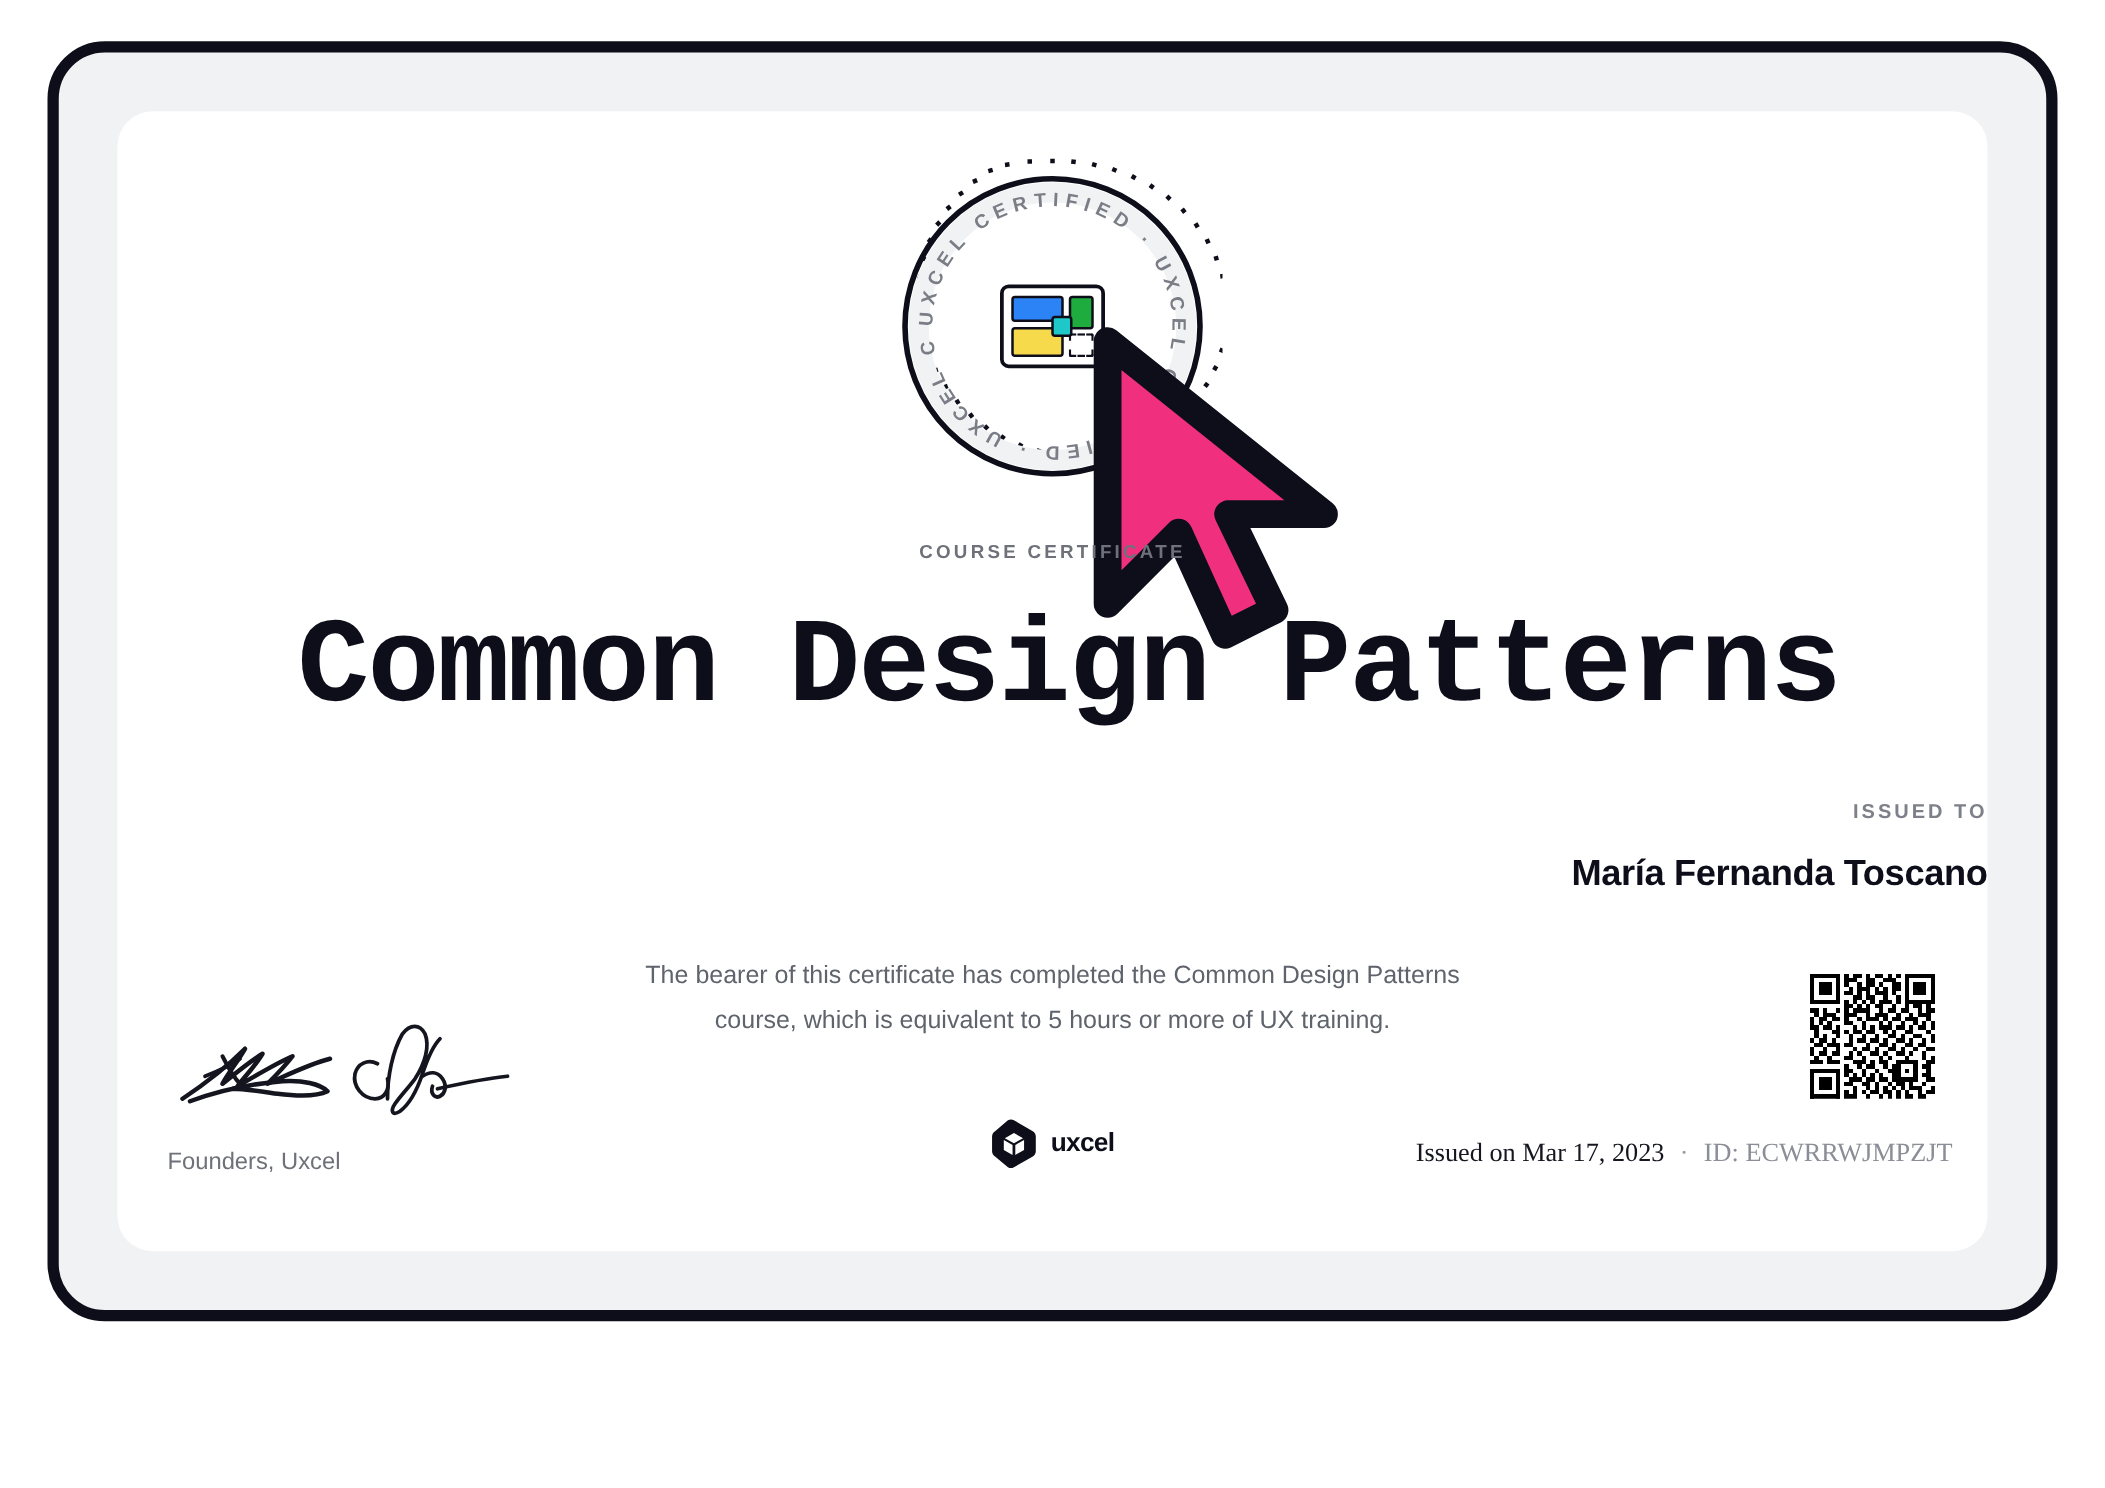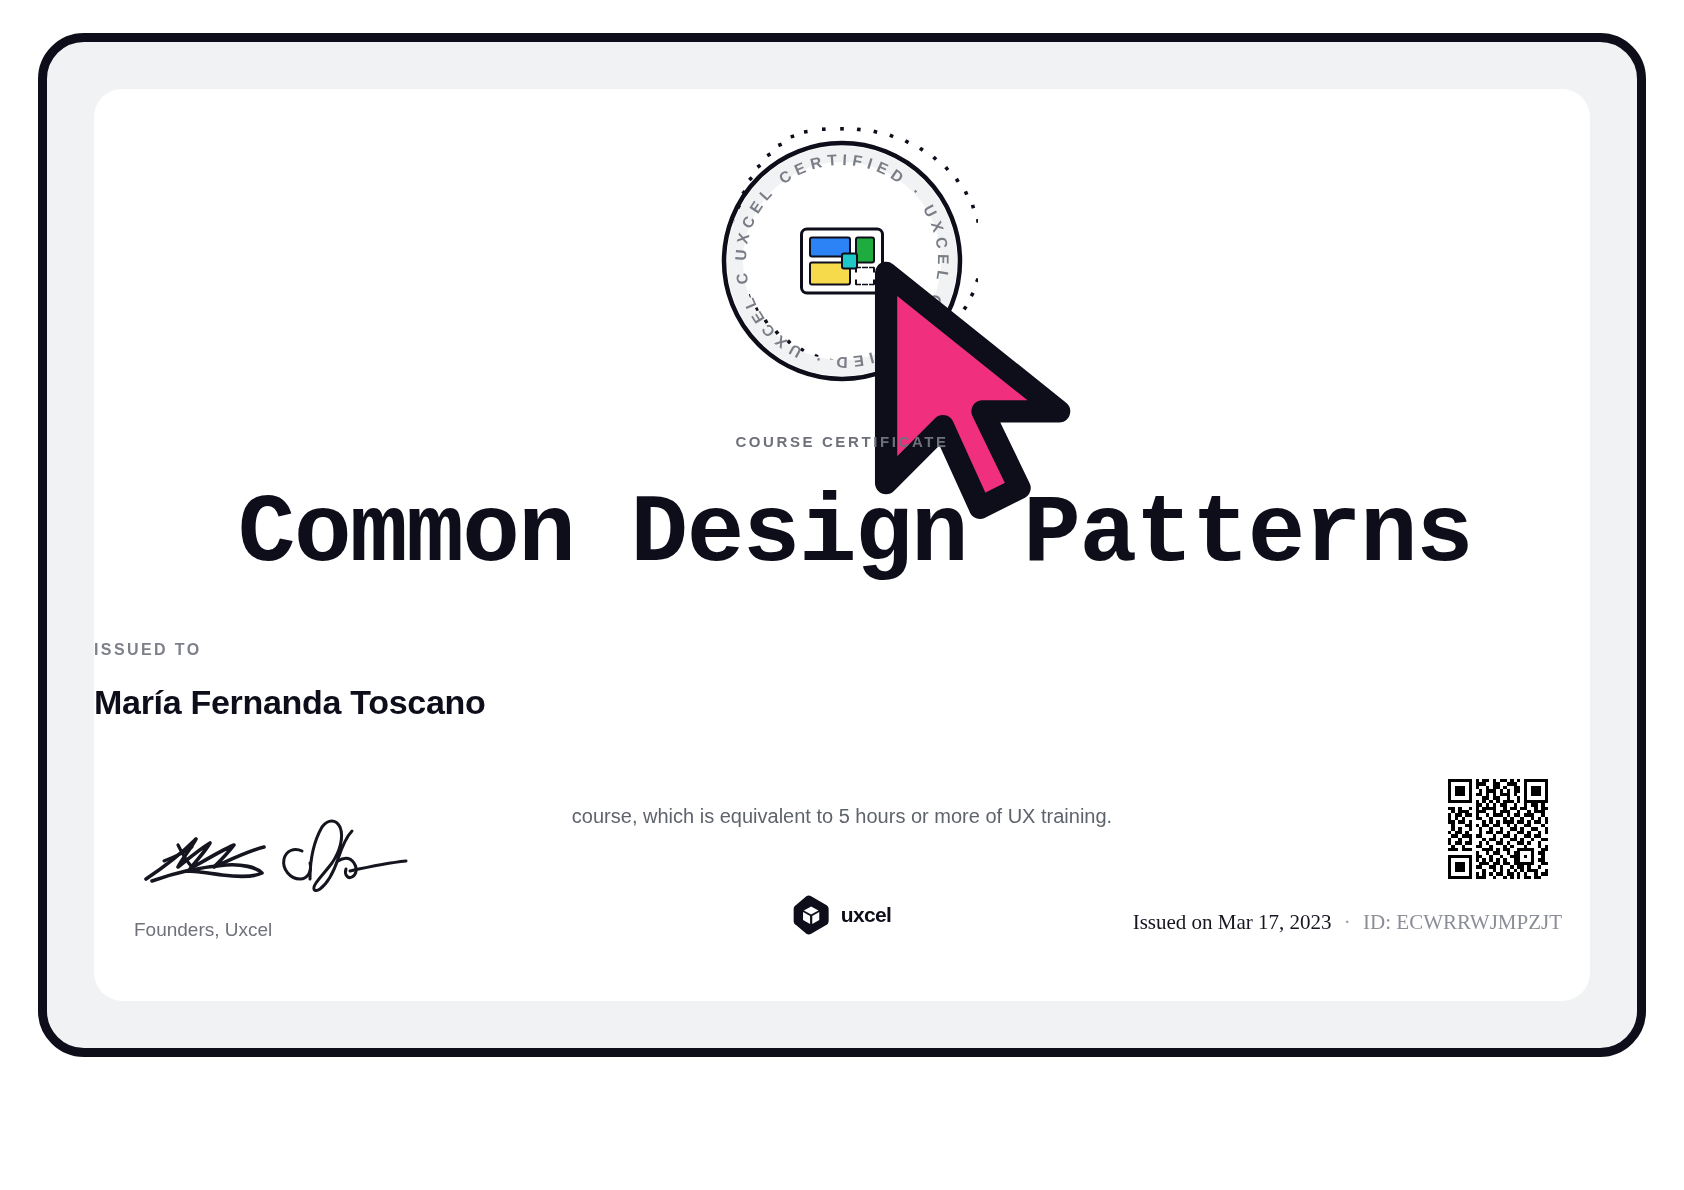--- a/index.html
+++ b/index.html
@@ -134,32 +134,32 @@
     font-weight: 700;
     letter-spacing: -1.5px;
     color: #0d0e1a;
     font-family: Liberation Mono, monospace;
     padding-left: 26px;
   }
   .issued-to {
     position: absolute;
     left: 0; right: 0;
     top: 552px;
-    text-align: left;
+    text-align: right;
     font-size: 16px;
     font-weight: 700;
     letter-spacing: 2.4px;
     color: #7d8089;
   }
   .recipient {
     position: absolute;
     left: 0; right: 0;
     top: 594px;
-    text-align: left;
-    font-size: 34px;
+    text-align: right;
+    font-size: 29px;
     font-weight: 700;
     letter-spacing: -0.3px;
     color: #0d0e1a;
   }
   .blurb {
     position: absolute;
     left: 50%;
     transform: translateX(-50%);
     top: 674px;
     width: 760px;
@@ -310,20 +310,21 @@
 
     <div class="kicker">COURSE CERTIFICATE</div>
 
     <div class="title">Common Design Patterns</div>
 
     <div class="issued-to">ISSUED TO</div>
 
     <div class="recipient">María Fernanda Toscano</div>
 
     <div class="blurb">
+      <span>The bearer of this certificate has completed the Common Design Patterns</span>
       <br>
       <span>course, which is equivalent to 5 hours or more of UX training.</span>
     </div>
 
     <div class="sig-block">
       <svg class="sig-art" viewBox="0 0 290 78">
         <g fill="none" stroke="#14151f" stroke-linecap="round" stroke-linejoin="round">
           <path d="M12 62 C30 50 48 36 62 22 C55 34 48 42 44 50 C54 42 66 32 76 26 C70 36 62 44 56 52
                    C70 44 86 34 100 28 C94 36 86 44 80 50 C98 42 114 34 130 30" stroke-width="3.6"></path>
           <path d="M18 64 C40 56 66 50 92 48 C108 47 122 50 128 56 C120 60 104 60 88 58

